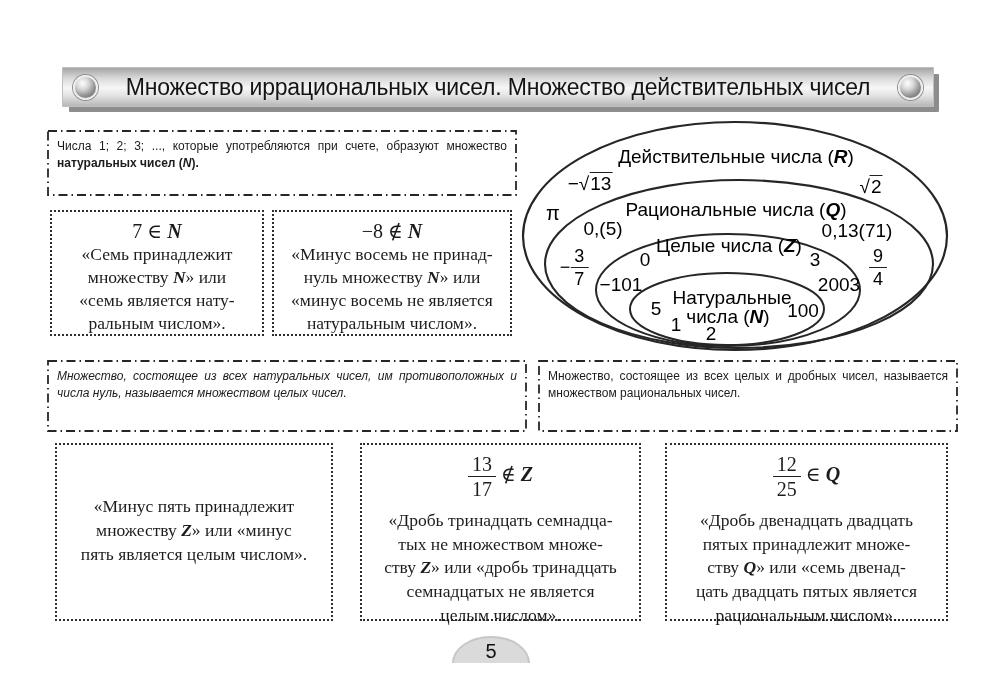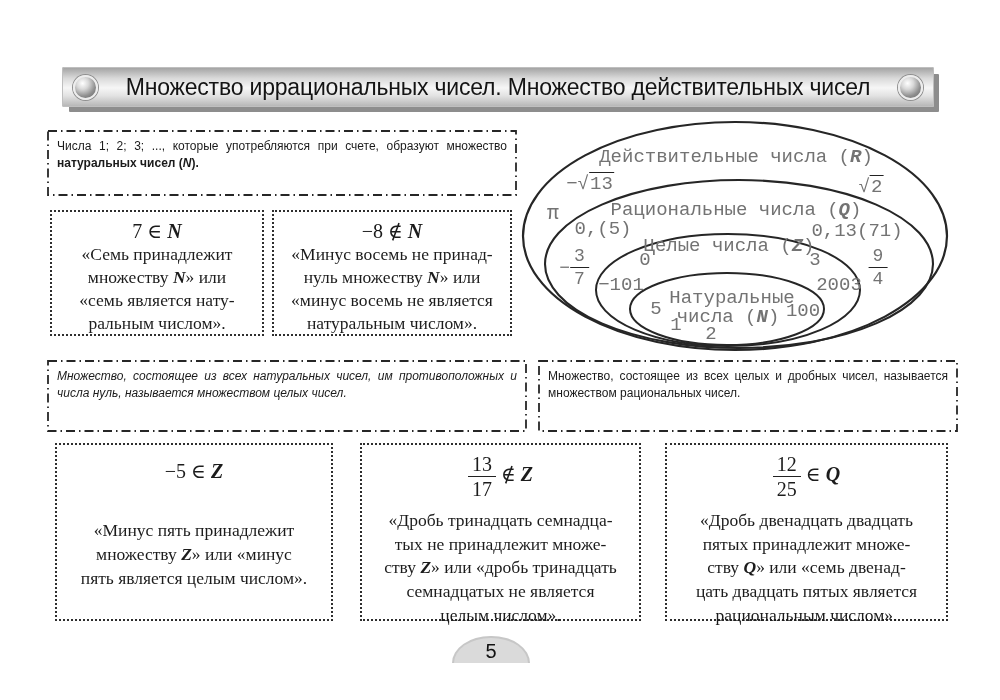--- a/index.html
+++ b/index.html
@@ -31,21 +31,21 @@
   .setname{font-weight:bold;font-style:italic;}
   .extext{font-size:17.5px;line-height:1.32;}
   .bigbox .extext{line-height:1.36;}
 
   .frac{display:inline-block;vertical-align:middle;text-align:center;line-height:1.12;}
   .frac .num{display:block;border-bottom:1.6px solid #222;padding:0 4px 1px;}
   .frac .den{display:block;padding-top:1px;}
 
   
   .diagram{position:absolute;left:505px;top:115px;width:455px;height:245px;
-    font-family:Liberation Mono, monospace;color:#737373;}
+    font-family:Liberation Sans, sans-serif;color:#000000;}
   .diagram svg{position:absolute;left:0;top:0;}
   .dlabel{position:absolute;white-space:nowrap;font-size:19px;transform:translateX(-50%);}
   .dnum{position:absolute;white-space:nowrap;font-size:19px;transform:translateX(-50%);}
   .dfrac{position:absolute;transform:translateX(-50%);font-size:18px;display:flex;align-items:center;}
   .radicand{border-top:1.6px solid #222;padding:0 1px;}
 
   
   .pagetab{position:absolute;left:452px;top:636px;width:78px;height:27px;background:#dadada;
     border:2px solid #c7c7c7;border-bottom:none;border-radius:40px 40px 0 0/28px 28px 0 0;
     box-sizing:border-box;text-align:center;font-size:20px;line-height:26px;color:#111;}
@@ -138,33 +138,32 @@
   </div>
 
   <div class="dashbox" style="left:538px;top:360px;width:420px;height:72px;">
     <svg class="frame" width="420" height="72">
       <rect x="1" y="1" width="418" height="70" fill="none" stroke="#262626" stroke-width="1.8" stroke-dasharray="9 4 1.5 4"></rect>
     </svg>
     <div class="inner">Множество, состоящее из всех целых и дробных чисел, называется множеством рациональных чисел.</div>
   </div>
 
   <div class="dotbox bigbox" style="left:55px;top:443px;width:278px;height:178px;padding-top:14px;">
-    <div class="formula"><span>−5 ∈ </span><span class="setname">Z</span></div>
     <div class="extext" style="margin-top:36px;">
       <div>«Минус пять принадлежит</div>
       <div><span>множеству </span><span class="setname">Z</span><span>» или «минус</span></div>
       <div>пять является целым числом».</div>
     </div>
   </div>
 
   <div class="dotbox bigbox" style="left:360px;top:443px;width:281px;height:178px;padding-top:8px;">
     <div class="formula"><span class="frac"><span class="num">13</span><span class="den">17</span></span><span> ∉ </span><span class="setname">Z</span></div>
     <div class="extext" style="margin-top:8px;">
       <div>«Дробь тринадцать семнадца-</div>
-      <div>тых не принадлежит множе-</div>
+      <div>тых не множеством множе-</div>
       <div><span>ству </span><span class="setname">Z</span><span>» или «дробь тринадцать</span></div>
       <div>семнадцатых не является</div>
       <div>целым числом».</div>
     </div>
   </div>
 
   <div class="dotbox bigbox" style="left:665px;top:443px;width:283px;height:178px;padding-top:8px;">
     <div class="formula"><span class="frac"><span class="num">12</span><span class="den">25</span></span><span> ∈ </span><span class="setname">Q</span></div>
     <div class="extext" style="margin-top:8px;">
       <div>«Дробь двенадцать двадцать</div>

